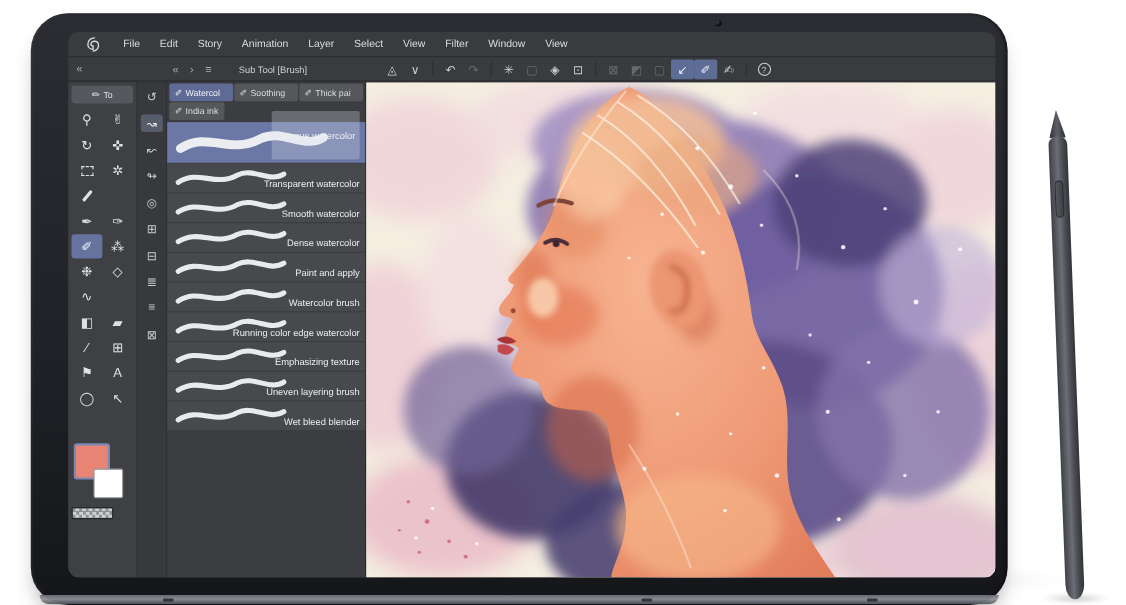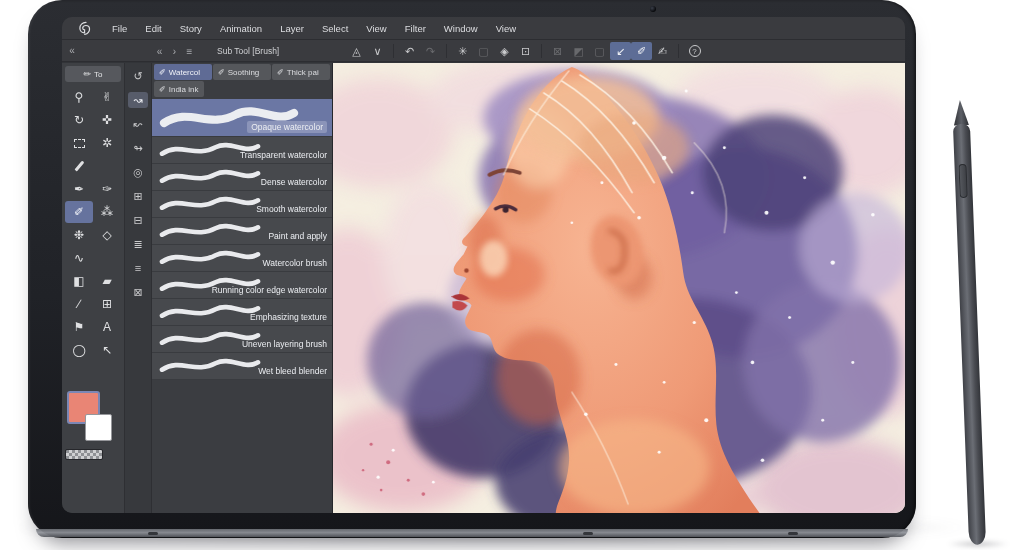--- a/index.html
+++ b/index.html
@@ -2,21 +2,21 @@
 <html><head>
 <meta charset="utf-8">
 <style>
   html,body{margin:0;padding:0;background:#ffffff;}
   *{box-sizing:border-box;font-family:"Liberation Sans","DejaVu Sans",sans-serif;}
   .scene{position:relative;width:1024px;height:550px;background:#fff;overflow:hidden;}
 
   
   .floor-shadow{position:absolute;left:18px;top:514px;width:950px;height:30px;
     background:radial-gradient(ellipse at 50% 45%,rgba(55,55,65,.38),rgba(55,55,65,0) 72%);filter:blur(4px);}
-  .tablet{position:absolute;left:28px;top:0;width:888px;height:538px;border-radius:34px;
+  .tablet{position:absolute;left:28px;top:12px;width:888px;height:538px;border-radius:34px;
     background:linear-gradient(180deg,#2b2d32 0%,#202227 55%,#15161a 100%);
     box-shadow:0 14px 20px -9px rgba(35,35,45,.5), inset 2px 0 2px rgba(255,255,255,.05), inset -2px 0 3px rgba(0,0,0,.45);}
   .tablet-rim{position:absolute;left:8px;right:8px;bottom:1px;height:8px;border-radius:0 0 26px 26px;
     background:linear-gradient(180deg,#6d7076 0%,#90939a 45%,#54575d 100%);opacity:.92;}
   .port{position:absolute;bottom:3px;height:3px;width:10px;background:#34363b;border-radius:2px;z-index:3;}
   .camera-dot{position:absolute;left:622px;top:6px;width:6px;height:6px;border-radius:50%;
     background:radial-gradient(circle at 35% 35%,#3a3f4a,#07080b 70%);}
   .screen{position:absolute;left:34px;top:17px;width:843px;height:496px;background:#323438;border-radius:10px;overflow:hidden;}
 
   
@@ -60,21 +60,21 @@
   .subtool{width:181px;background:#3b3d41;border-right:1px solid #26272b;display:flex;flex-direction:column;flex:none;}
   .tabs-row{display:flex;gap:1px;padding:1px 2px 0 2px;}
   .tab{height:16px;padding:0 5px;background:#55575b;color:#dcdde0;font-size:8px;display:flex;align-items:center;gap:3px;border-radius:2px;white-space:nowrap;overflow:hidden;}
   .tab .glyph{font-size:8px;}
   .tab.selected{background:#5f6b95;color:#f0f2f8;}
   .brushlist{flex:1;margin-top:2px;}
   .brush-row{height:27px;position:relative;background:#47494d;border-bottom:1px solid #393b3f;display:flex;align-items:center;}
   .brush-row.selected{height:38px;background:#6b77a4;}
   .brush-row svg{margin-left:2px;}
   .brush-label{position:absolute;right:5px;bottom:3px;font-size:8.5px;color:#eceef2;white-space:nowrap;}
-  .brush-row.selected .brush-label{background:rgba(224,228,240,.28);padding:1px 4px;border-radius:2px;}
+  .brush-row.selected .brush-label{background:rgba(224,228,240,.28);padding:17px 4px;border-radius:2px;}
 
   
   .canvas{flex:1;position:relative;background:#f5efe1;overflow:hidden;}
   .canvas svg{position:absolute;inset:0;}
 
   
   .pen{position:absolute;left:952px;top:100px;width:17px;height:445px;transform:rotate(-2.2deg);transform-origin:top center;}
   .pen-tip{position:absolute;top:0;left:1px;width:15px;height:26px;clip-path:polygon(46% 0,100% 97%,0 97%);
     background:linear-gradient(90deg,#2e3034,#5d6067,#2b2d31);}
   .pen-body{position:absolute;top:24px;left:0;right:0;bottom:0;border-radius:8px 8px 9px 9px / 8px 8px 14px 14px;
@@ -234,27 +234,27 @@
               <div class="brush-row">
                 <svg width="112" height="24" viewBox="0 0 120 26">
                   <path d="M8,17 C28,4 44,22 66,10 C82,2 98,18 112,9" stroke="#f2f3f5" stroke-width="5" fill="none" stroke-linecap="round" opacity=".95"></path>
                 </svg>
                 <span class="brush-label">Transparent watercolor</span>
               </div>
               <div class="brush-row">
                 <svg width="112" height="24" viewBox="0 0 120 26">
                   <path d="M8,17 C28,4 44,22 66,10 C82,2 98,18 112,9" stroke="#f2f3f5" stroke-width="5" fill="none" stroke-linecap="round" opacity=".95"></path>
                 </svg>
+                <span class="brush-label">Smooth watercolor</span>
+              </div>
+              <div class="brush-row">
+                <svg width="112" height="24" viewBox="0 0 120 26">
+                  <path d="M8,17 C28,4 44,22 66,10 C82,2 98,18 112,9" stroke="#f2f3f5" stroke-width="5" fill="none" stroke-linecap="round" opacity=".95"></path>
+                </svg>
                 <span class="brush-label">Dense watercolor</span>
-              </div>
-              <div class="brush-row">
-                <svg width="112" height="24" viewBox="0 0 120 26">
-                  <path d="M8,17 C28,4 44,22 66,10 C82,2 98,18 112,9" stroke="#f2f3f5" stroke-width="5" fill="none" stroke-linecap="round" opacity=".95"></path>
-                </svg>
-                <span class="brush-label">Smooth watercolor</span>
               </div>
               <div class="brush-row">
                 <svg width="112" height="24" viewBox="0 0 120 26">
                   <path d="M8,17 C28,4 44,22 66,10 C82,2 98,18 112,9" stroke="#f2f3f5" stroke-width="5" fill="none" stroke-linecap="round" opacity=".95"></path>
                 </svg>
                 <span class="brush-label">Paint and apply</span>
               </div>
               <div class="brush-row">
                 <svg width="112" height="24" viewBox="0 0 120 26">
                   <path d="M8,17 C28,4 44,22 66,10 C82,2 98,18 112,9" stroke="#f2f3f5" stroke-width="5" fill="none" stroke-linecap="round" opacity=".95"></path>

